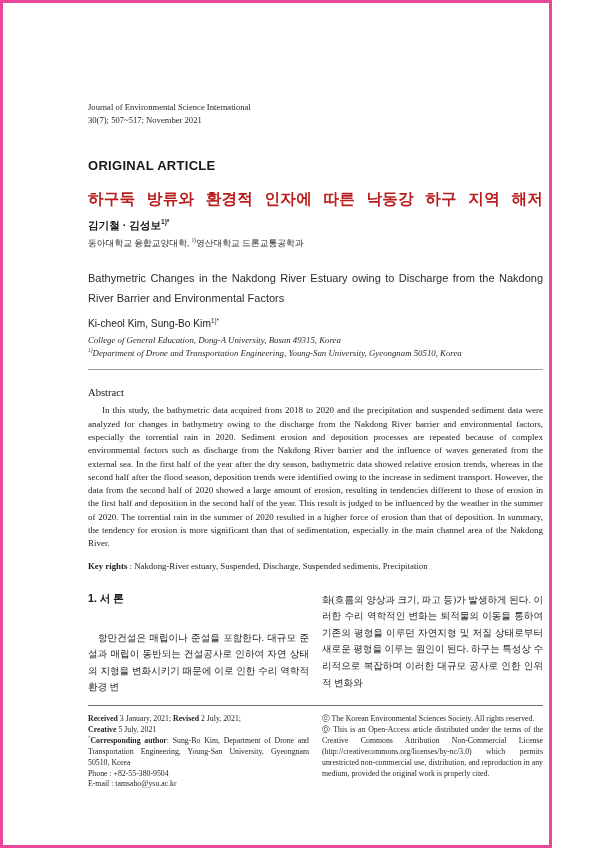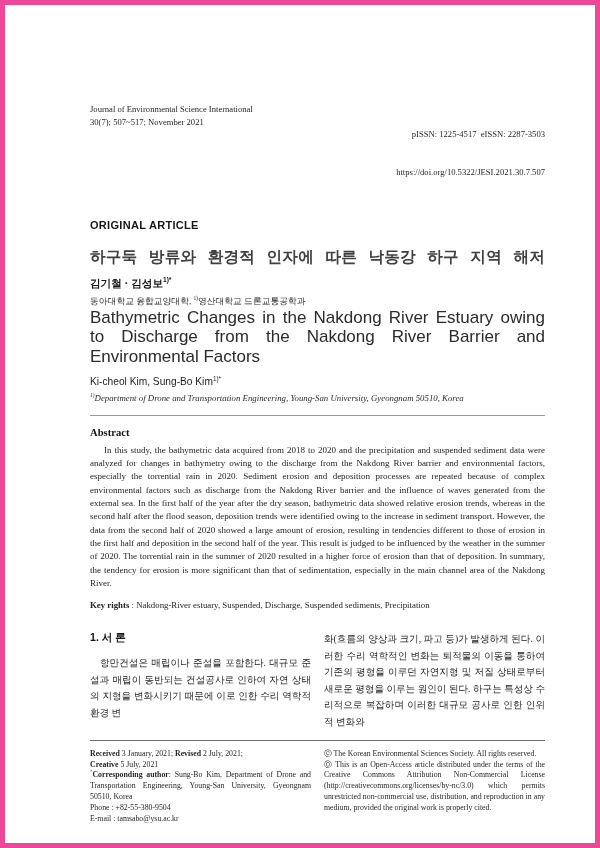--- a/index.html
+++ b/index.html
@@ -1,101 +1,98 @@
 <!DOCTYPE html>
 <html><head>
 <meta charset="utf-8">
 <style>
   html,body{margin:0;padding:0;background:#fff;}
   .page{
-    position:relative;width:600px;height:848px;background:#fff;
-    box-sizing:border-box;border:5px solid #ec4899;overflow:hidden;
+    position:relative;width:552px;height:848px;background:#fff;
+    box-sizing:border-box;border:3px solid #ec4899;overflow:hidden;
     color:#1f1f1f;
     font-family:"Liberation Serif","DejaVu Serif",serif;
   }
   .content{position:absolute;left:85px;top:98px;width:455px;}
 
   
   .jheader{display:flex;justify-content:space-between;font-size:8.6px;line-height:12.6px;color:#262626;}
   .jheader .right{text-align:right;white-space:pre-wrap;}
 
   .article-type{
-    margin-top:15px;font-family:"Liberation Sans","DejaVu Sans",sans-serif;
-    font-weight:bold;font-size:11px;letter-spacing:.3px;color:#171717;
+    margin-top:32px;font-family:"Liberation Sans","DejaVu Sans",sans-serif;
+    font-weight:bold;font-size:13px;letter-spacing:.3px;color:#171717;
   }
 
   
   .k-title{margin-top:14px;font-family:"Liberation Sans","DejaVu Sans",sans-serif;
-    font-weight:bold;font-size:15.6px;line-height:23px;color:#404040;letter-spacing:.2px;}
+    font-weight:bold;font-size:15.6px;line-height:23px;color:#b91c1c;letter-spacing:.2px;}
   .k-title .l1{text-align:justify;text-align-last:justify;}
   .k-authors{margin-top:9px;font-family:"Liberation Sans","DejaVu Sans",sans-serif;
     font-weight:bold;font-size:10.6px;color:#141414;}
   .k-affil{margin-top:5px;font-size:8.8px;color:#2a2a2a;}
 
   
-  .e-title{font-family:"Liberation Sans","DejaVu Sans",sans-serif;
-    font-size:17px;line-height:19.5px;color:#2b2b2b;text-align:justify;}
+  .e-title{margin-top:19px;font-family:"Liberation Sans","DejaVu Sans",sans-serif;
+    font-size:11px;line-height:19.5px;color:#2b2b2b;text-align:justify;}
   .e-authors{margin-top:10px;font-family:"Liberation Sans","DejaVu Sans",sans-serif;
     font-size:10.2px;color:#1d1d1d;}
   .e-affils{margin-top:5px;font-style:italic;font-size:8.8px;line-height:12.6px;color:#2a2a2a;}
 
   .rule-abstract{margin-top:10px;border:none;border-top:1px solid #9a9a9a;height:0;}
 
   
-  .abstract-h{margin-top:11px;font-weight:bold;font-size:10.6px;color:#141414;}
+  .abstract-h{margin-top:17px;font-weight:normal;font-size:10.6px;color:#141414;}
   .abstract-b{margin-top:6px;font-size:9px;line-height:13.3px;text-align:justify;text-indent:14px;color:#232323;}
   .keywords{margin-top:10px;font-size:8.8px;color:#232323;}
   .keywords b{font-weight:bold;}
 
   
   .intro{margin-top:21px;display:flex;gap:13px;}
   .col{width:221px;}
   .sec-h{font-family:"Liberation Sans","DejaVu Sans",sans-serif;font-weight:bold;font-size:10.6px;color:#141414;}
   .kbody{font-size:9.6px;line-height:16.6px;text-align:justify;color:#232323;}
-  .kbody.first{margin-top:10px;text-indent:10px;}
+  .kbody.first{margin-top:24px;text-indent:10px;}
 
   
   .foot-rule{margin-top:9px;border:none;border-top:1px solid #6e6e6e;height:0;}
   .footnote{margin-top:8px;display:flex;gap:13px;font-size:7.8px;line-height:10.9px;color:#262626;}
   .footnote .fcol{width:221px;text-align:justify;}
   .footnote b{font-weight:bold;}
   sup{font-size:62%;vertical-align:super;line-height:0;}
 </style>
 </head>
 <body>
 
 <div class="page">
   <div class="content">
 
     <div class="jheader">
       <div class="left">
         <div>Journal of Environmental Science International</div>
         <div>30(7); 507~517; November 2021</div>
       </div>
-      <div class="right">
-        <div>pISSN: 1225-4517  eISSN: 2287-3503</div>
-        <div>https://doi.org/10.5322/JESI.2021.30.7.507</div>
-      </div>
     </div>
 
     <div class="article-type">ORIGINAL ARTICLE</div>
 
     <div class="k-title">
       <div class="l1">하구둑 방류와 환경적 인자에 따른 낙동강 하구 지역 해저</div>
     </div>
 
     <div class="k-authors"><span>김기철 · 김성보</span><sup>1)*</sup></div>
 
     <div class="k-affil"><span>동아대학교 융합교양대학, </span><sup>1)</sup><span>영산대학교 드론교통공학과</span></div>
 
     <div class="e-title">Bathymetric Changes in the Nakdong River Estuary owing to Discharge from the Nakdong River Barrier and Environmental Factors</div>
 
     <div class="e-authors"><span>Ki-cheol Kim, Sung-Bo Kim</span><sup>1)*</sup></div>
 
     <div class="e-affils">
+      <div>College of General Education, Dong-A University, Busan 49315, Korea</div>
       <div><sup>1)</sup><span>Department of Drone and Transportation Engineering, Young-San University, Gyeongnam 50510, Korea</span></div>
     </div>
 
     <hr class="rule-abstract">
 
     <div class="abstract-h">Abstract</div>
     <div class="abstract-b">In this study, the bathymetric data acquired from 2018 to 2020 and the precipitation and suspended sediment data were analyzed for changes in bathymetry owing to the discharge from the Nakdong River barrier and environmental factors, especially the torrential rain in 2020. Sediment erosion and deposition processes are repeated because of complex environmental factors such as discharge from the Nakdong River barrier and the influence of waves generated from the external sea. In the first half of the year after the dry season, bathymetric data showed relative erosion trends, whereas in the second half after the flood season, deposition trends were identified owing to the increase in sediment transport. However, the data from the second half of 2020 showed a large amount of erosion, resulting in tendencies different to those of erosion in the first half and deposition in the second half of the year. This result is judged to be influenced by the weather in the summer of 2020. The torrential rain in the summer of 2020 resulted in a higher force of erosion than that of deposition. In summary, the tendency for erosion is more significant than that of sedimentation, especially in the main channel area of the Nakdong River.</div>
 
     <div class="keywords"><b>Key rights</b><span> : Nakdong-River estuary, Suspended, Discharge, Suspended sediments, Precipitation</span></div>
 

